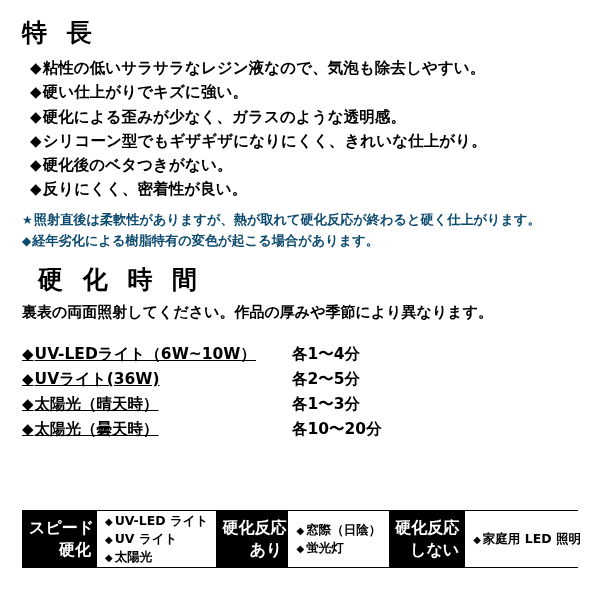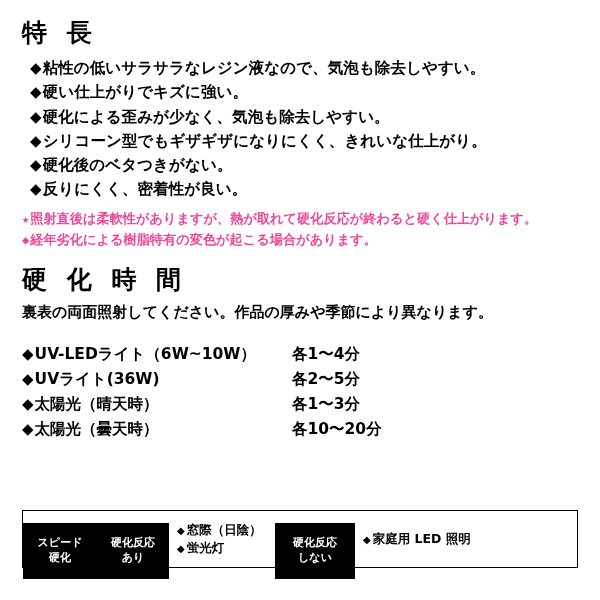--- a/index.html
+++ b/index.html
@@ -26,20 +26,21 @@
   .section-title {
     font-size: 25px;
     font-weight: bold;
     letter-spacing: 0.22em;
     line-height: 1.2;
     margin: 0 0 8px 0;
     color: #000;
   }
   .section-title.second {
     margin-top: 14px;
+    margin-left: 16px;
   }
 
   
   .feature-list {
     list-style: none;
     margin: 8px;
     padding: 0;
   }
   .feature-list li {
     font-size: 15.5px;
@@ -56,27 +57,26 @@
   
   .star {
     color: #2b3a9a;
     font-size: 11px;
     vertical-align: super;
     margin-left: 1px;
   }
 
   
   .note {
-    color: #ec4899;
+    color: #0c4a6e;
     font-size: 13.2px;
     font-weight: bold;
     line-height: 1.5;
     white-space: nowrap;
     margin-top: 2px;
-    font-family: Liberation Mono, monospace;
   }
   .note .nstar {
     font-size: 12px;
     margin-right: 1px;
   }
 
   
   .intro {
     font-size: 15px;
     font-weight: bold;
@@ -93,20 +93,21 @@
   .time-list li {
     font-size: 15.5px;
     font-weight: bold;
     line-height: 1.62;
     white-space: nowrap;
     display: block;
   }
   .tl-label {
     display: inline-block;
     width: 270px;
+    text-decoration: underline;
   }
   .tl-value {
     display: inline-block;
   }
 
   
   .strip {
     position: absolute;
     left: 22px;
     top: 510px;
@@ -120,27 +121,26 @@
   .cell {
     box-sizing: border-box;
     display: flex;
     flex-direction: column;
     justify-content: center;
     height: 100%;
   }
   .cell.dark {
     background: #000000;
     color: #ffffff;
-    font-size: 11px;
+    font-size: 16px;
     font-weight: bold;
     line-height: 1.35;
     padding: 0 6px;
-    text-align: center;
-    white-space: nowrap;
-    margin-top: 12px;
+    text-align: right;
+    white-space: nowrap;
   }
   .cell.light {
     background: #ffffff;
     color: #000000;
     font-size: 12.5px;
     font-weight: bold;
     line-height: 1.45;
     padding: 0 8px;
     white-space: nowrap;
   }
@@ -161,21 +161,21 @@
 </head>
 <body>
 
 <div class="page">
 
   <h1 class="section-title">特 長</h1>
 
   <ul class="feature-list">
     <li><span class="dia">◆</span><span>粘性の低いサラサラなレジン液なので、気泡も除去しやすい。</span></li>
     <li><span class="dia">◆</span><span>硬い仕上がりでキズに強い。</span></li>
-    <li><span class="dia">◆</span><span>硬化による歪みが少なく、気泡も除去しやすい。</span></li>
+    <li><span class="dia">◆</span><span>硬化による歪みが少なく、ガラスのような透明感。</span></li>
     <li><span class="dia">◆</span><span>シリコーン型でもギザギザになりにくく、きれいな仕上がり。</span></li>
     <li><span class="dia">◆</span><span>硬化後のベタつきがない。</span></li>
     <li><span class="dia">◆</span><span>反りにくく、密着性が良い。</span></li>
   </ul>
 
   <div class="note"><span class="nstar">★</span><span>照射直後は柔軟性がありますが、熱が取れて硬化反応が終わると硬く仕上がります。</span></div>
   <div class="note"><span class="nstar">◆</span><span>経年劣化による樹脂特有の変色が起こる場合があります。</span></div>
 
   <h1 class="section-title second">硬 化 時 間</h1>
 
@@ -188,20 +188,25 @@
     <li><span class="tl-label"><span class="dia">◆</span><span>太陽光（曇天時）</span></span><span class="tl-value">各10〜20分</span></li>
   </ul>
 
   <div class="strip">
 
     <div class="cell dark w-speed">
       <span>スピード</span>
       <span>硬化</span>
     </div>
 
+    <div class="cell light w-lights">
+      <span class="row"><span class="mini-dia">◆</span><span>UV-LED ライト</span></span>
+      <span class="row"><span class="mini-dia">◆</span><span>UV ライト</span></span>
+      <span class="row"><span class="mini-dia">◆</span><span>太陽光</span></span>
+    </div>
 
     <div class="cell dark w-react">
       <span>硬化反応</span>
       <span>あり</span>
     </div>
 
     <div class="cell light w-fluor">
       <span class="row"><span class="mini-dia">◆</span><span>窓際（日陰）</span></span>
       <span class="row"><span class="mini-dia">◆</span><span>蛍光灯</span></span>
     </div>

